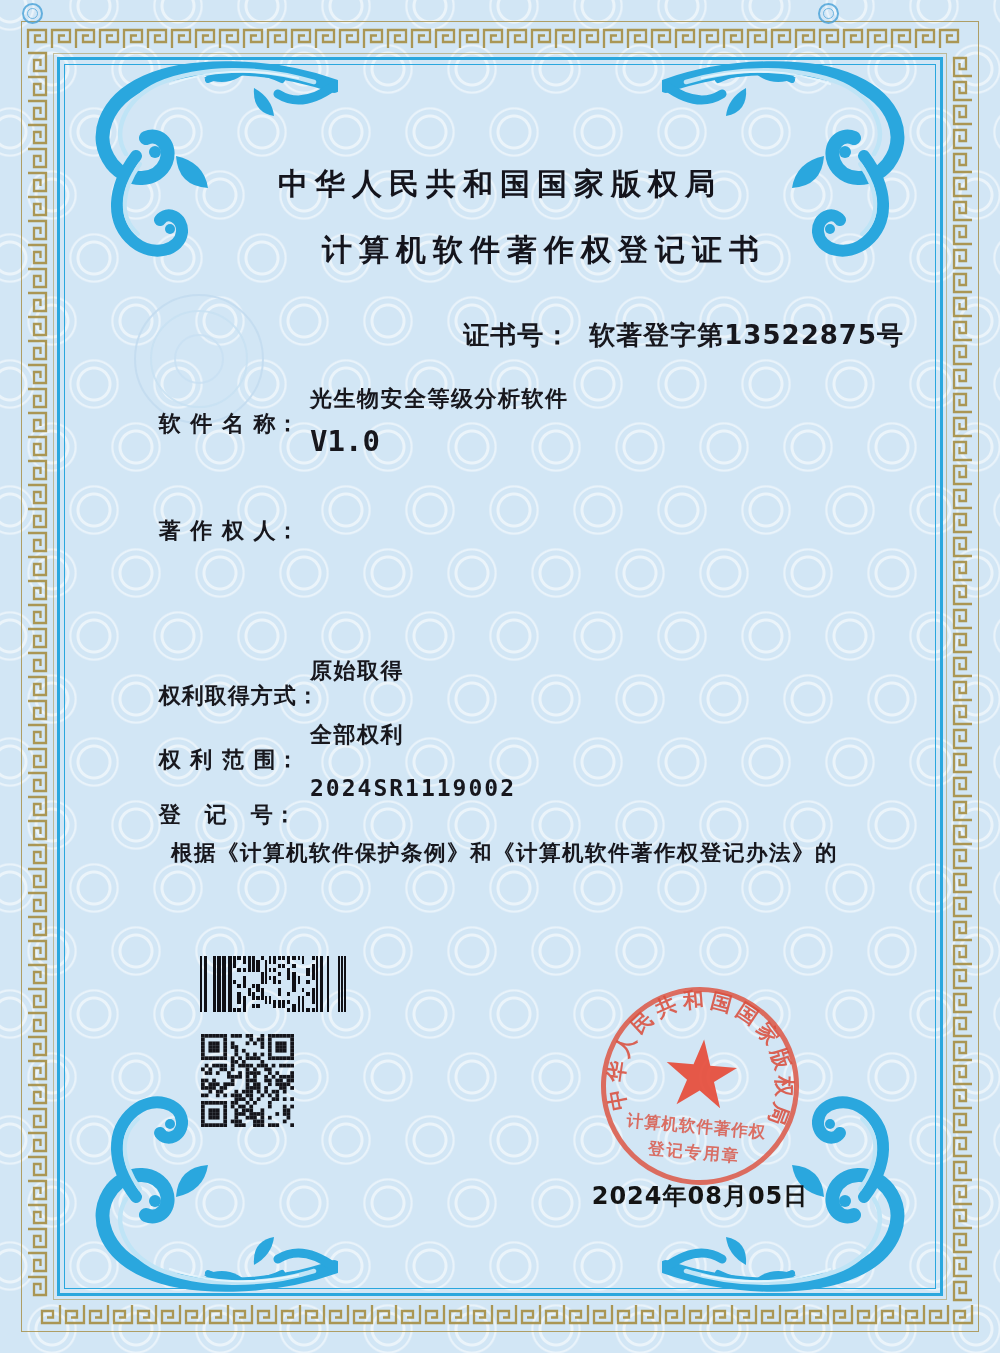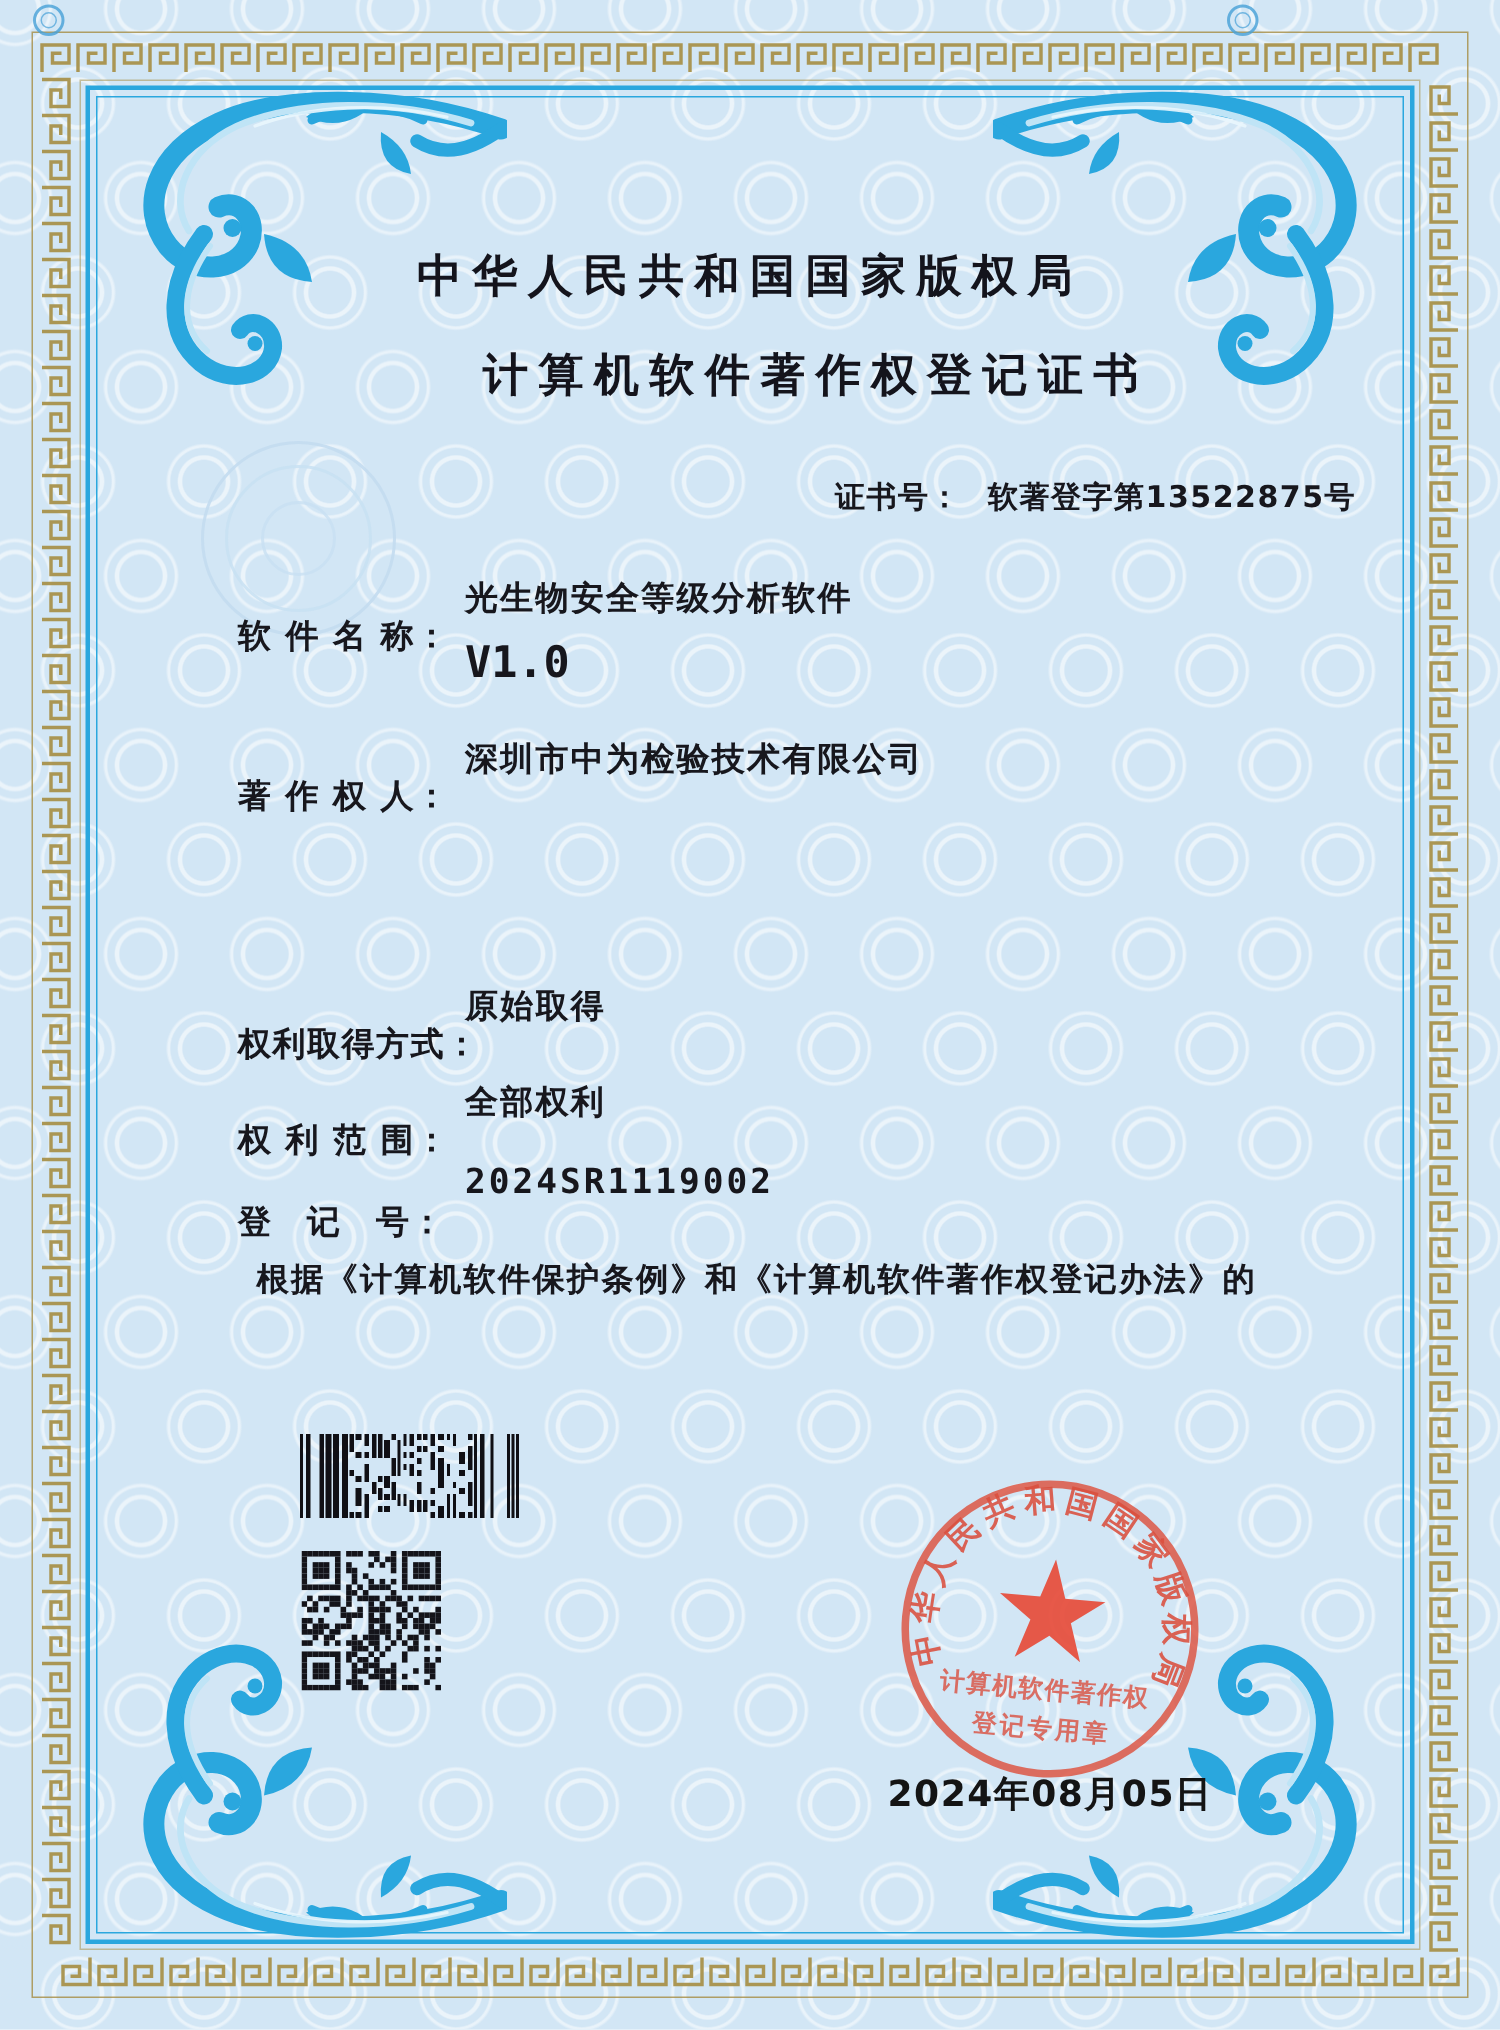--- a/index.html
+++ b/index.html
@@ -38,21 +38,21 @@
   #emboss-emblem{left:134px;top:294px;width:126px;height:126px;border:2px solid rgba(195,220,240,.9);border-radius:50%;}
   #emboss-emblem .r2{position:absolute;inset:14px;border:2px solid rgba(200,224,242,.85);border-radius:50%;}
   #emboss-emblem .r3{position:absolute;inset:38px;border:2px solid rgba(200,224,242,.8);border-radius:50%;}
   
   .title{left:0;width:1000px;text-align:center;color:#14141c;
     font-family:"DejaVu Serif","Liberation Serif",serif;font-weight:700;
     font-size:30px;letter-spacing:7px;}
   #title-authority{top:164px;}
   #title-doc{top:230px;padding-left:44px;}
   
-  #certno{top:318px;right:96px;font-size:20px;font-weight:700;color:#17171d;letter-spacing:1px;}
+  #certno{top:318px;right:96px;font-size:26px;font-weight:700;color:#17171d;letter-spacing:1px;}
   #certno .lbl{margin-right:18px;}
   
   .frow{left:128px;font-size:22px;font-weight:700;color:#17171d;white-space:pre;}
   .frow .flabel{display:inline-block;letter-spacing:1px;}
   .frow .fvalue{position:absolute;left:182px;top:0;letter-spacing:1.5px;}
   #f-name{top:384px;}
   #f-version{top:424px;left:310px;font-size:29px;font-weight:700;color:#17171d;font-family:"DejaVu Sans Mono","Liberation Mono",monospace;}
   #f-owner{top:491px;}
   #f-acq{top:656px;}
   #f-scope{top:720px;}
@@ -214,21 +214,20 @@
   <div class="abs" id="certno"><span class="lbl">证书号：</span><span>软著登字第13522875号</span></div>
 
   <div class="abs frow" id="f-name">
     <span class="flabel">软 件 名 称：</span>
     <span class="fvalue">光生物安全等级分析软件</span>
   </div>
   <div class="abs" id="f-version">V1.0</div>
 
   <div class="abs frow" id="f-owner">
     <span class="flabel">著 作 权 人：</span>
-    <span class="fvalue">深圳市中为检验技术有限公司</span>
   </div>
 
   <div class="abs frow" id="f-acq">
     <span class="flabel">权利取得方式：</span>
     <span class="fvalue">原始取得</span>
   </div>
 
   <div class="abs frow" id="f-scope">
     <span class="flabel">权 利 范 围：</span>
     <span class="fvalue">全部权利</span>

